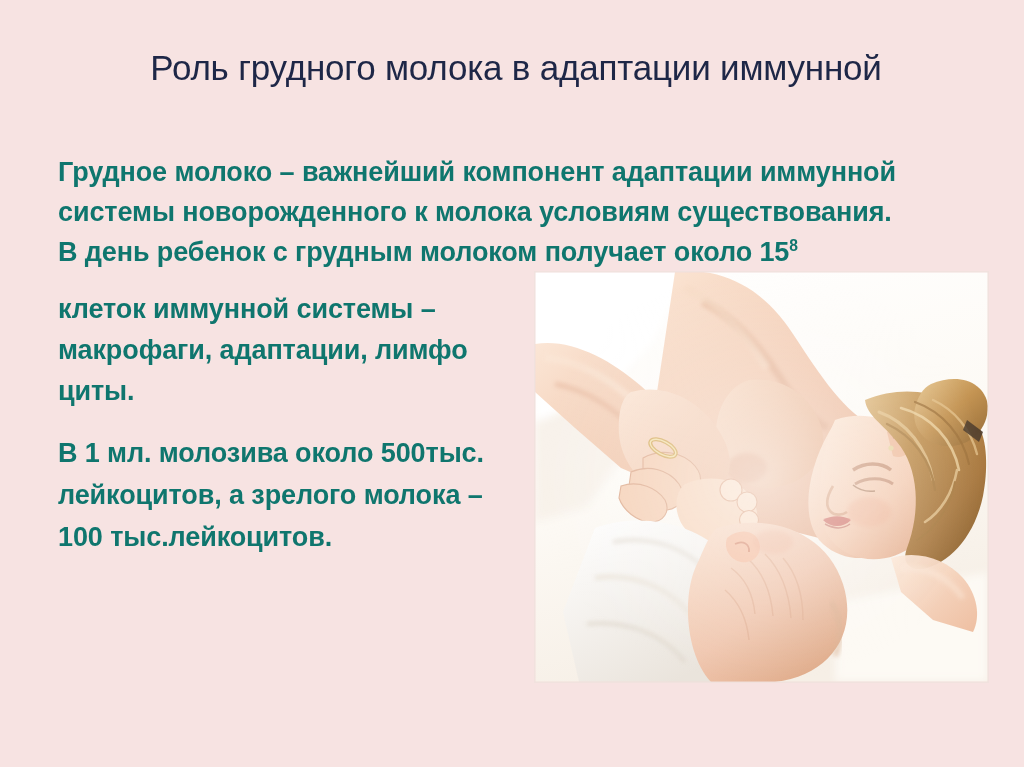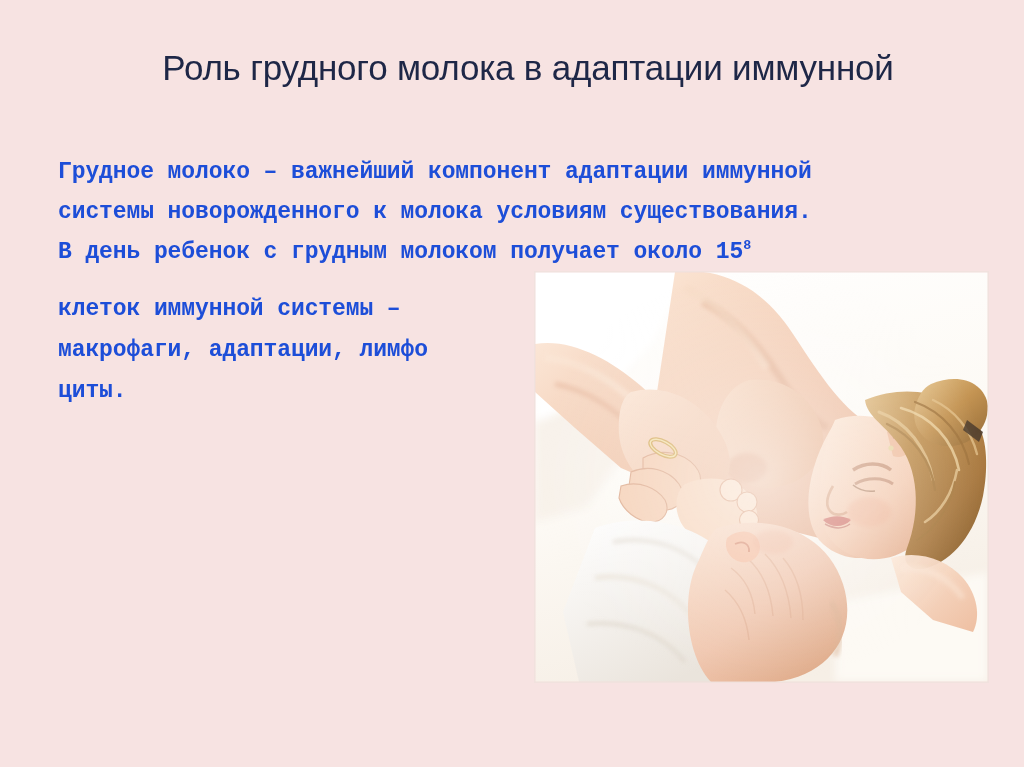--- a/index.html
+++ b/index.html
@@ -19,40 +19,40 @@
     position: relative;
     width: 1024px;
     height: 767px;
     background: #f7e3e2;
     box-sizing: border-box;
   }
 
   
   #title {
     position: absolute;
-    left: 86px;
+    left: 74px;
     top: 43px;
     width: 884px;
     text-align: center;
     color: #1e2747;
     font-family: "Liberation Sans", sans-serif;
     font-weight: 400;
     font-size: 35px;
     line-height: 1.42;
     letter-spacing: -0.2px;
   }
   #title .tline { display: block; white-space: nowrap; }
 
   
   .body-block {
     position: absolute;
-    color: #1d4ed8;
-    font-family: Liberation Mono, monospace;
+    color: #0f766e;
+    font-family: Liberation Sans, sans-serif;
     font-weight: bold;
-    font-size: 23px;
+    font-size: 27px;
     letter-spacing: -0.1px;
   }
   .body-block .ln {
     display: block;
     white-space: nowrap;
   }
 
   #para-1 {
     left: 58px;
     top: 152px;
@@ -108,20 +108,25 @@
     <span class="ln">системы новорожденного к молока условиям существования.</span>
     <span class="ln"><span>В день ребенок с грудным молоком получает около 15</span><sup class="exp">8</sup></span>
   </div>
 
   <div class="body-block" id="para-2">
     <span class="ln">клеток иммунной системы –</span>
     <span class="ln">макрофаги, адаптации, лимфо</span>
     <span class="ln">циты.</span>
   </div>
 
+  <div class="body-block" id="para-3">
+    <span class="ln">В 1 мл. молозива около 500тыс.</span>
+    <span class="ln">лейкоцитов, а зрелого молока –</span>
+    <span class="ln">100 тыс.лейкоцитов.</span>
+  </div>
 
   <div id="photo">
     <svg viewBox="0 0 453 410" preserveAspectRatio="none" role="img">
       <defs>
         <linearGradient id="gBed" x1="0" y1="0" x2="0.3" y2="1">
           <stop offset="0" stop-color="#ffffff"></stop>
           <stop offset="0.55" stop-color="#fdfaf5"></stop>
           <stop offset="1" stop-color="#f6efe6"></stop>
         </linearGradient>
         <linearGradient id="gTorso" x1="0.1" y1="0" x2="0.9" y2="1">

